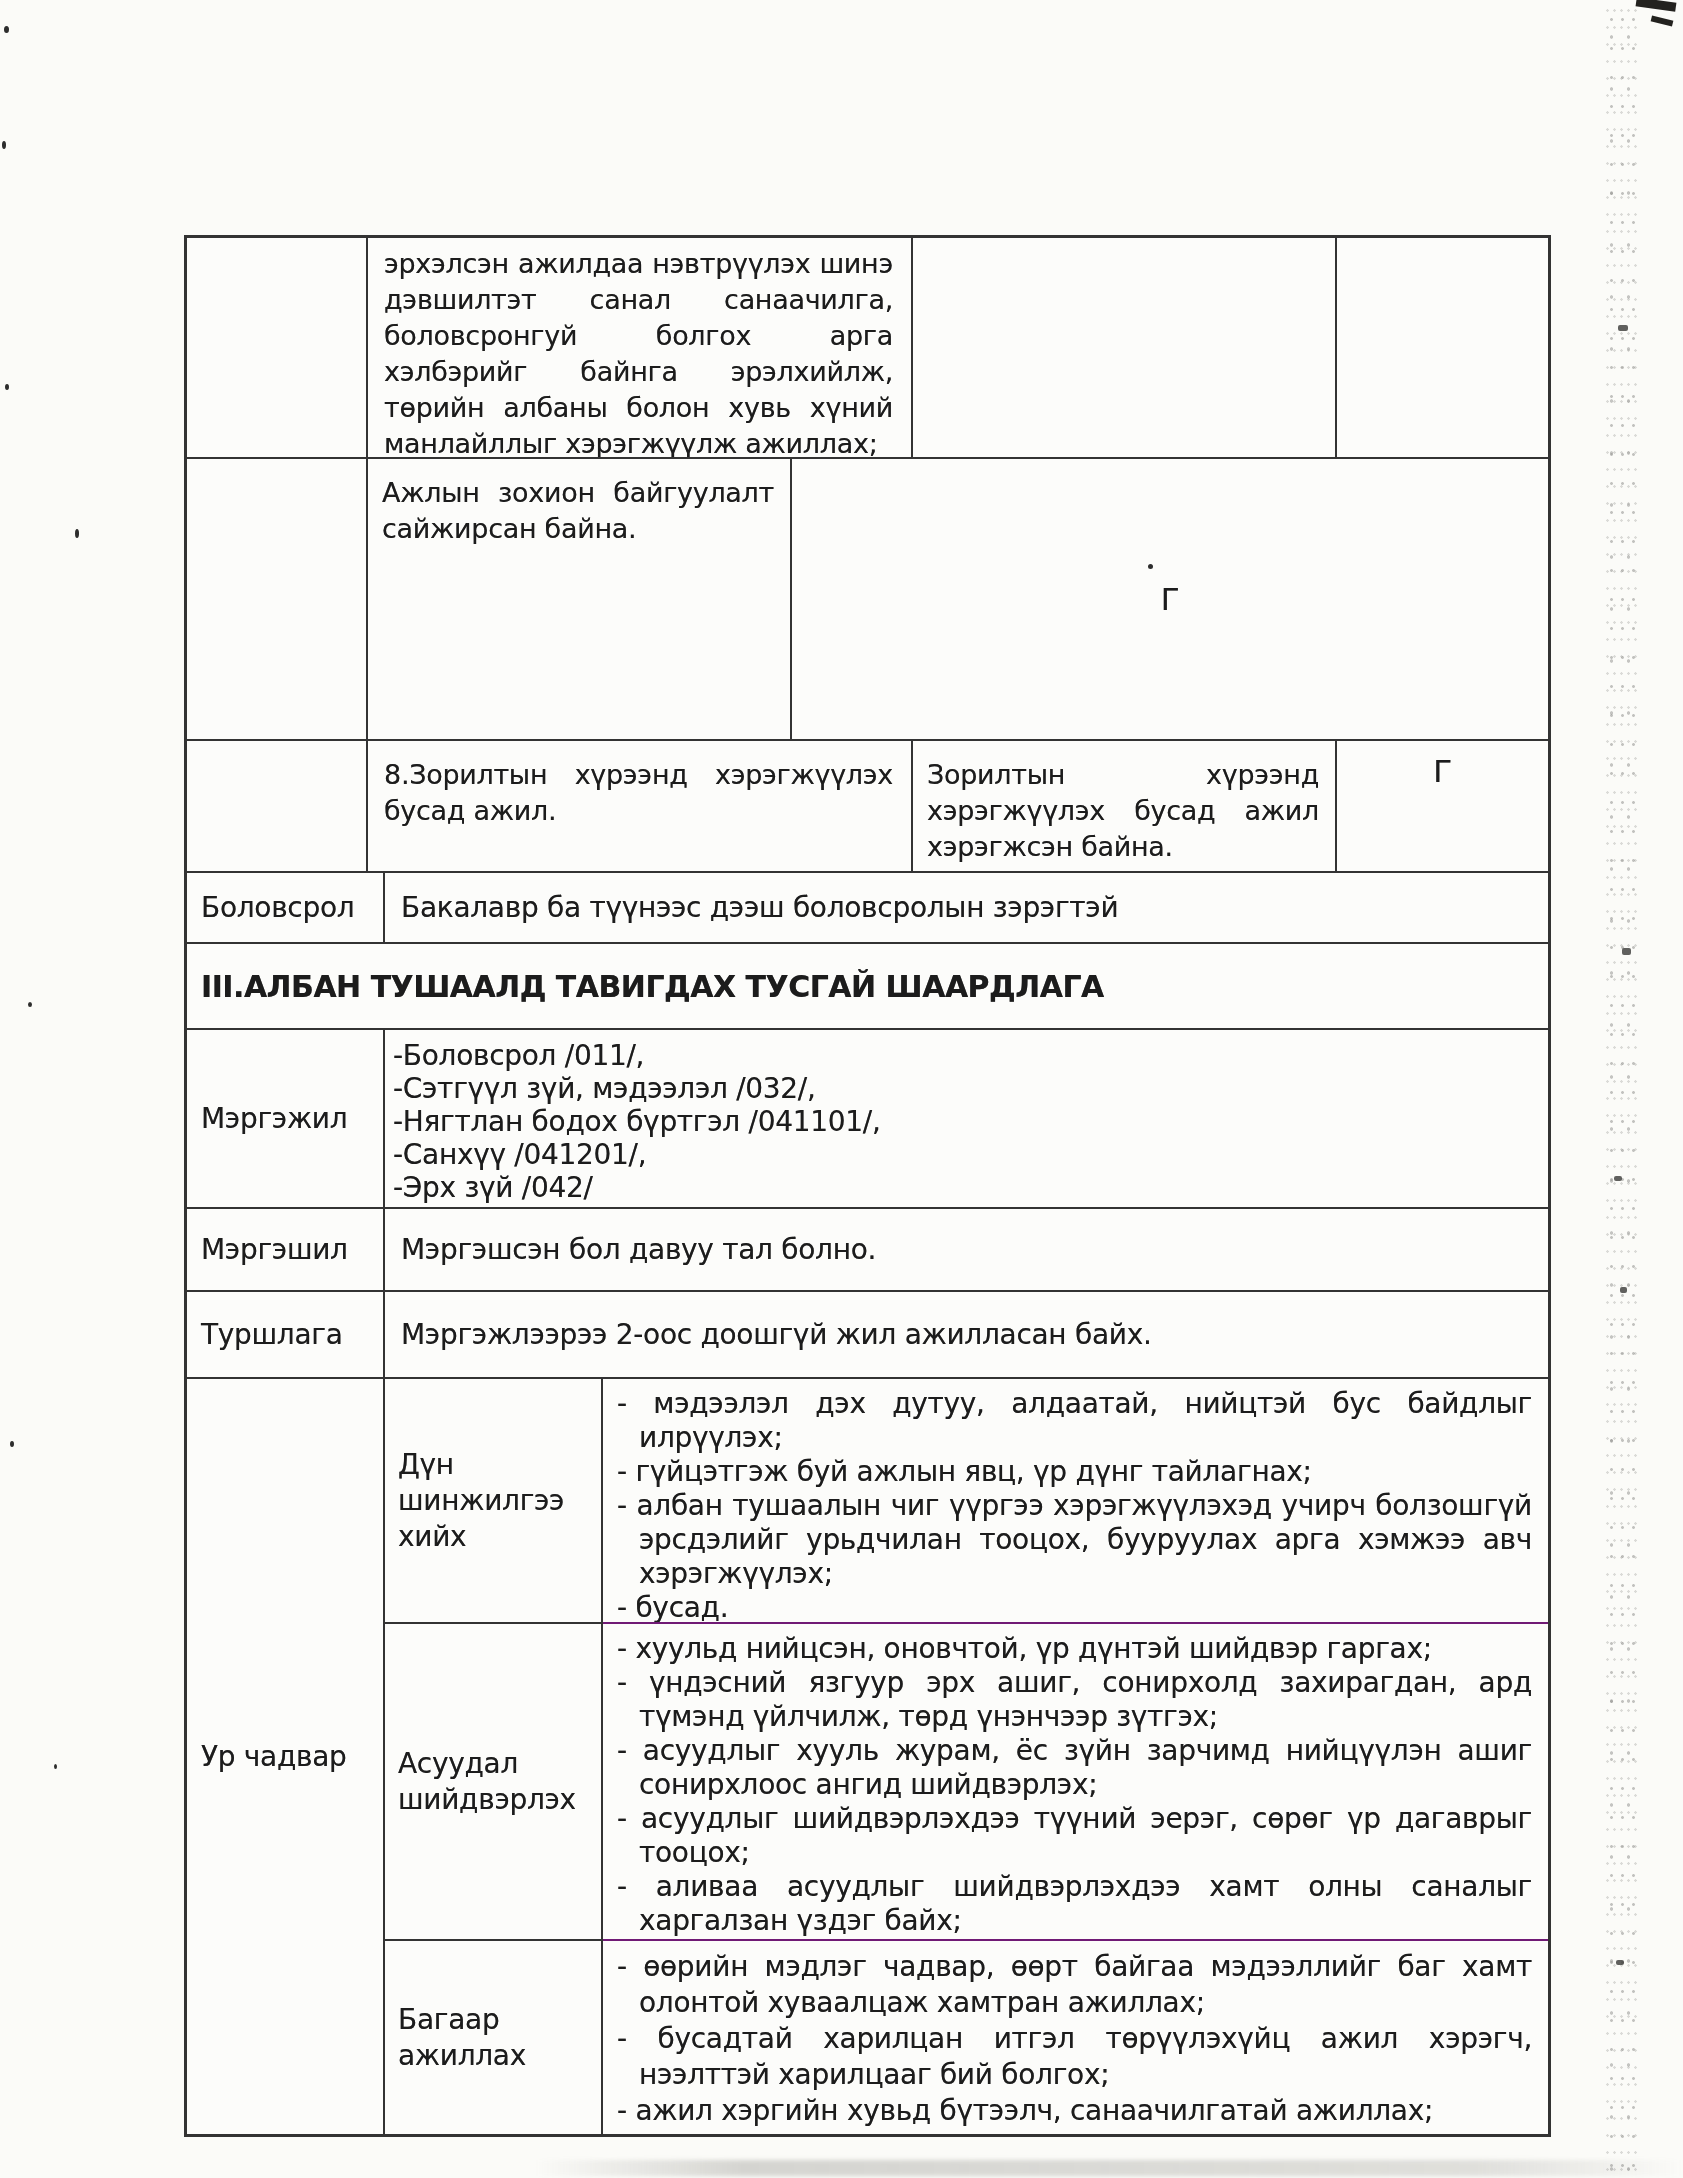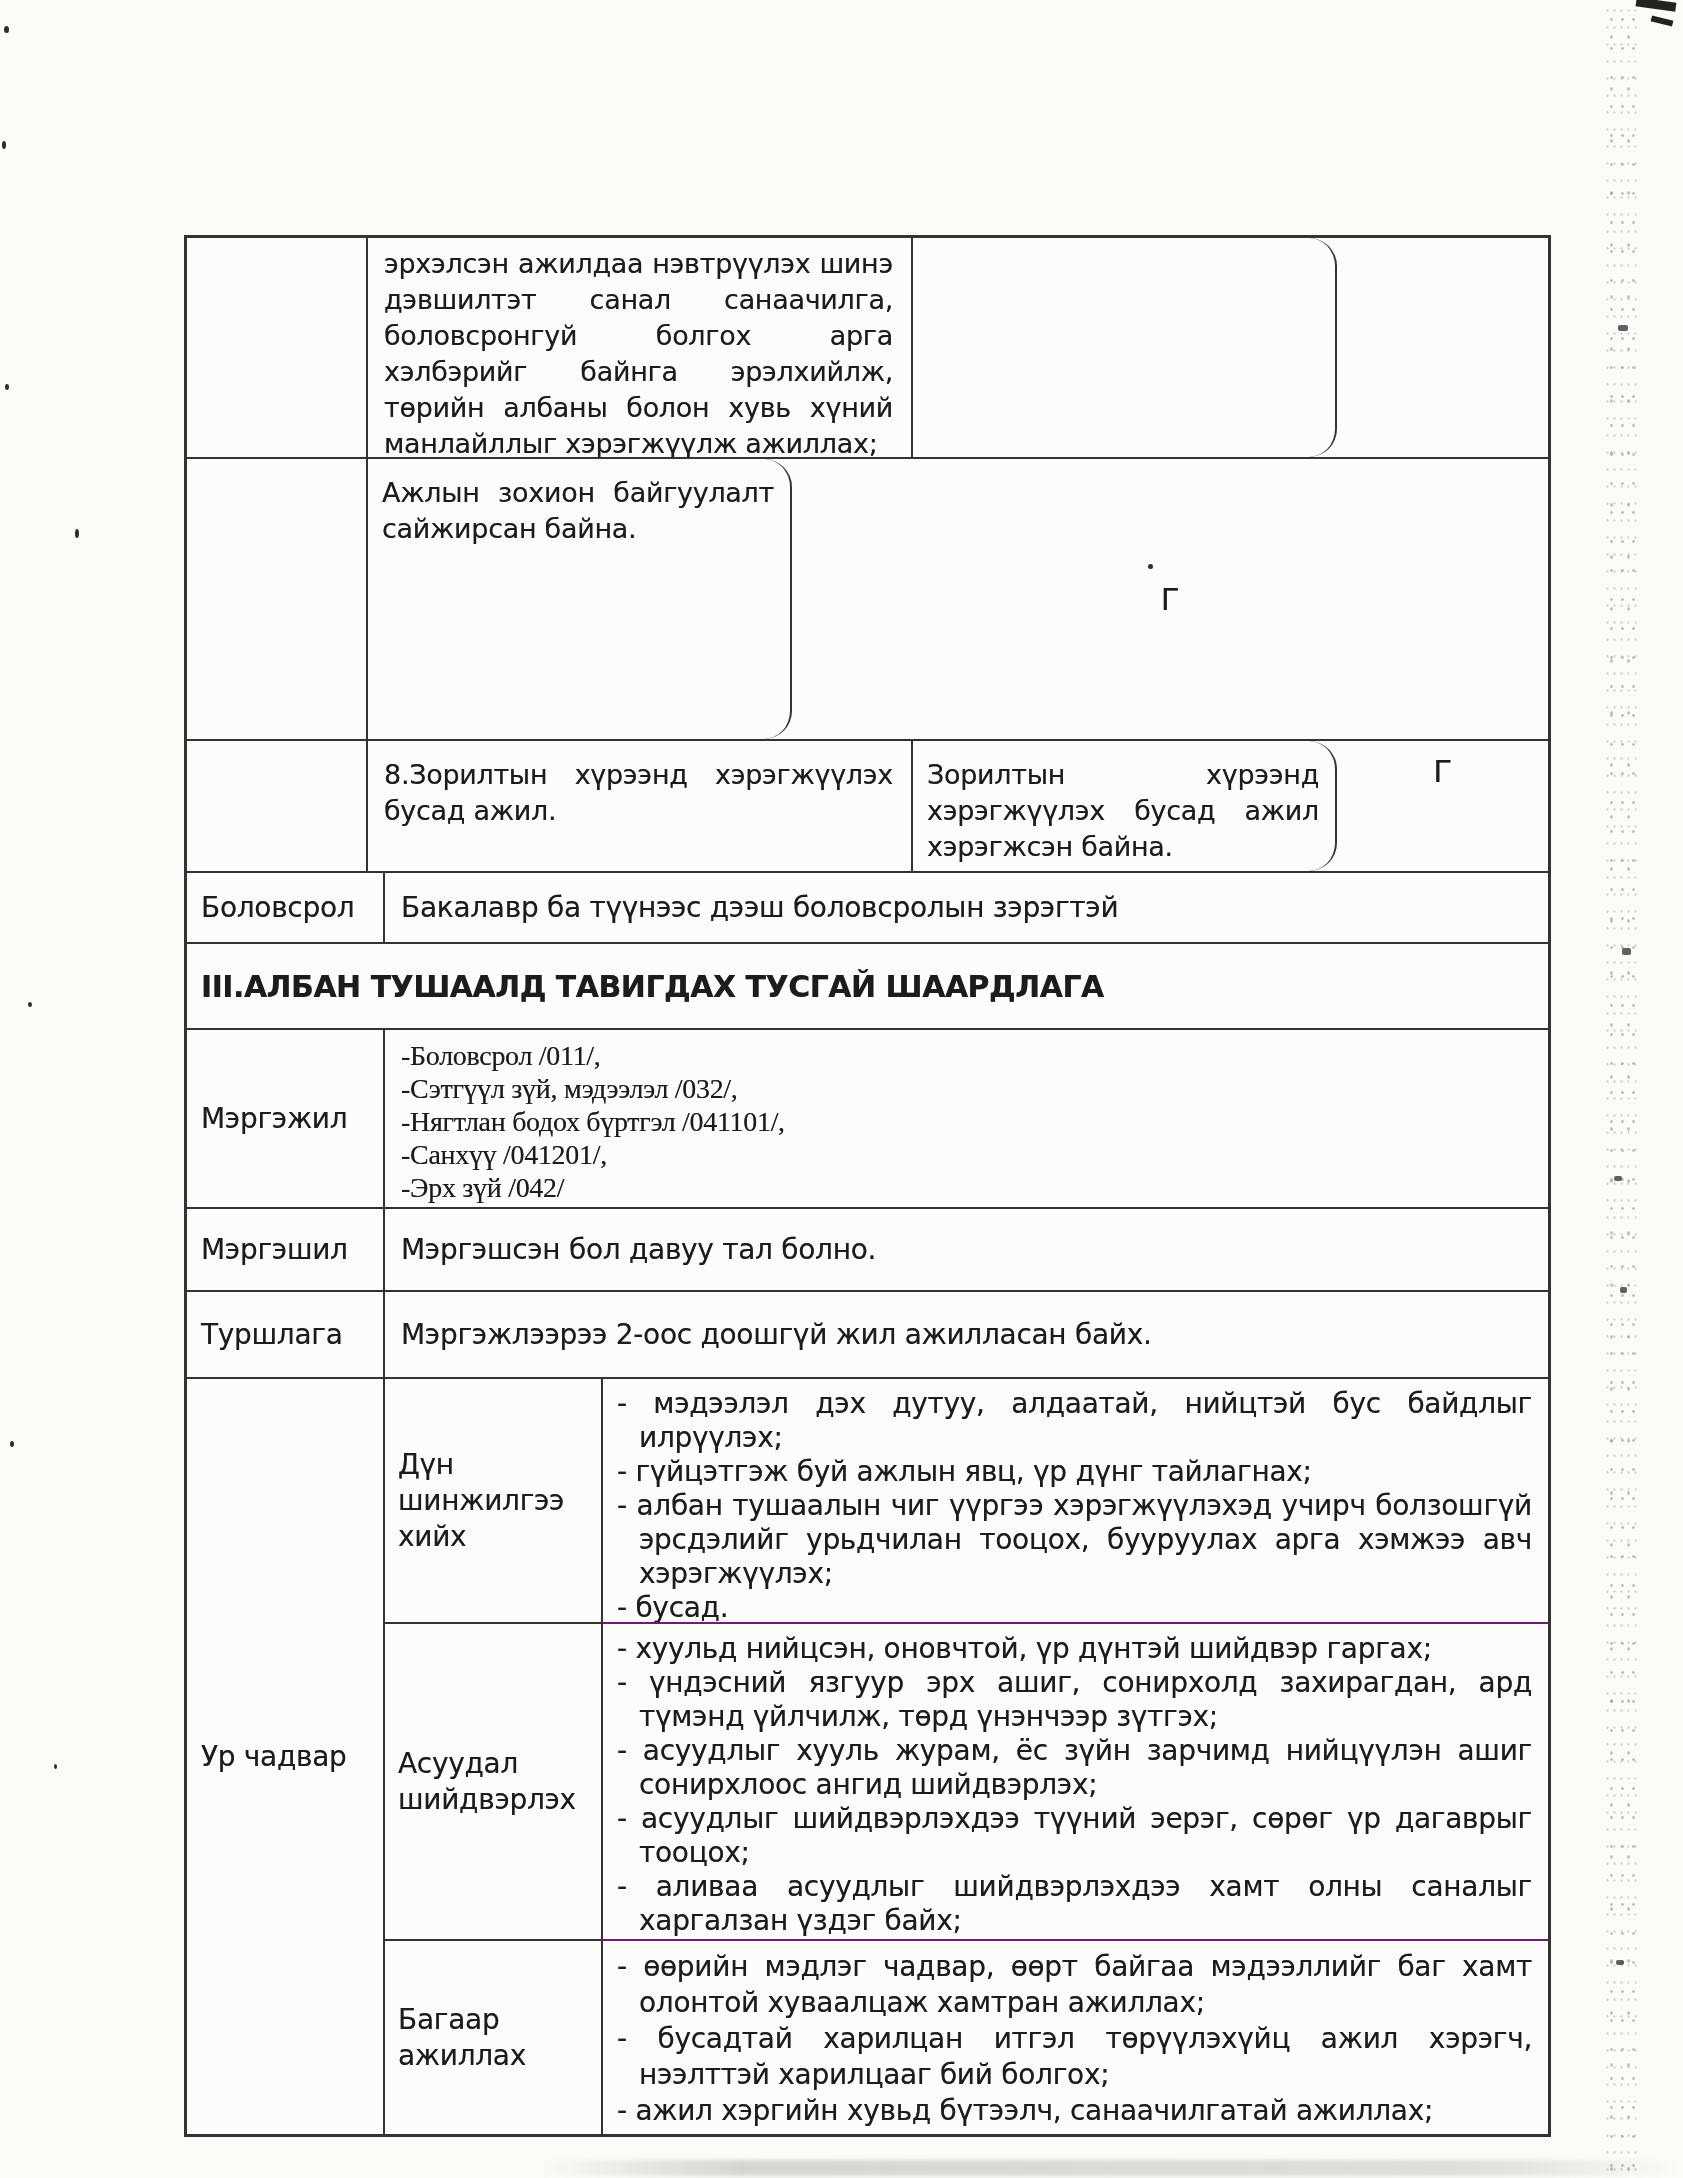--- a/index.html
+++ b/index.html
@@ -25,39 +25,39 @@
   }
   .row{display:flex;box-sizing:border-box;border-bottom:2px solid #333;overflow:hidden;}
   .cell{box-sizing:border-box;overflow:hidden;}
   .br{border-right:2px solid #333;}
   
   .rA1{height:221px;}
   .rA2{height:282px;}
   .rA3{height:132px;}
   .cA0{width:181px;}
   .cA1{width:545px;font-size:27px;line-height:36px;padding:8px 18px 0 16px;}
-  .cA2{width:424px;font-size:27px;line-height:36px;padding:8px 16px 0 14px;border-radius:28px;}
+  .cA2{width:424px;font-size:27px;line-height:36px;padding:8px 16px 0 14px;}
   .cA3{flex:1;font-size:31px;}
   .pt{padding-top:16px;}
   .just{text-align:justify;}
   .grade-mid{display:flex;align-items:center;justify-content:center;}
   .grade-top{display:flex;align-items:flex-start;justify-content:center;padding-top:12px;}
   
   .hdr{height:86px;align-items:center;}
   .hdr-text{font-weight:bold;font-size:30px;padding-left:14px;letter-spacing:-0.5px;}
   
   .cB0{width:198px;font-size:28px;display:flex;align-items:center;padding-left:14px;}
   .cB1{flex:1;font-size:28px;}
   .vc{display:flex;align-items:center;}
   .rB1{height:71px;}
   .rB2{height:179px;}
   .rB3{height:83px;}
   .rB4{height:87px;}
   .cB1.pad{padding-left:16px;}
-  .lines{padding:9px 0 0 16px;line-height:33px;font-family:Liberation Serif, serif;}
+  .lines{padding:9px 0 0 8px;line-height:33px;}
   .lines span{display:block;}
   
   .secC{
     flex:1;display:grid;
     grid-template-columns:198px 218px 1fr;
     grid-template-rows:245px 317px 1fr;
     box-sizing:border-box;overflow:hidden;
   }
   .ccLabel{
     grid-row:1 / span 3;border-right:2px solid #333;

